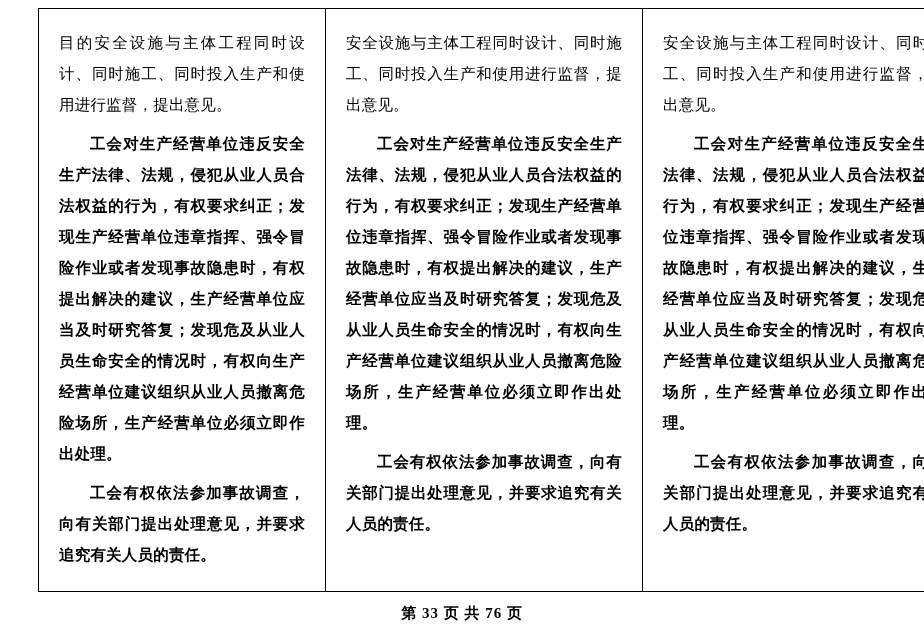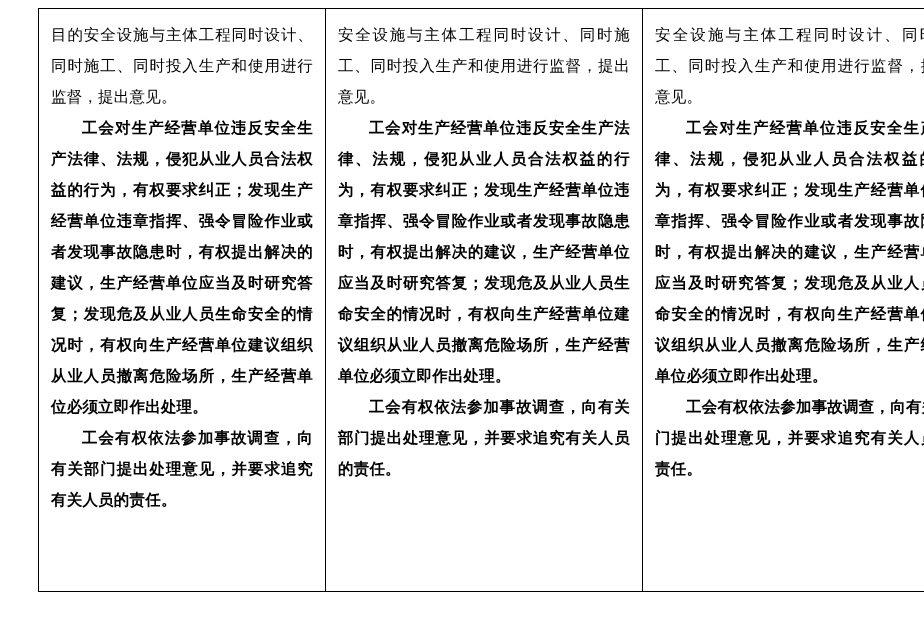--- a/index.html
+++ b/index.html
@@ -39,21 +39,21 @@
   }
   td.col-1 { width: 262px; }
   td.col-2 { width: 292px; }
   td.col-3 { width: 298px; }
 
   .para {
     font-size: 15.5px;
     line-height: 31px;
     text-align: justify;
     text-justify: inter-ideograph;
-    margin: 0;
+    margin: 8px;
     letter-spacing: 0.2px;
   }
   .para + .para {
     margin-top: 0;
   }
   .indent {
     text-indent: 2em;
     font-weight: bold;
   }
   .footer {
@@ -90,14 +90,15 @@
           <td class="col-3">
             <p class="para">安全设施与主体工程同时设计、同时施工、同时投入生产和使用进行监督，提出意见。</p>
             <p class="para indent">工会对生产经营单位违反安全生产法律、法规，侵犯从业人员合法权益的行为，有权要求纠正；发现生产经营单位违章指挥、强令冒险作业或者发现事故隐患时，有权提出解决的建议，生产经营单位应当及时研究答复；发现危及从业人员生命安全的情况时，有权向生产经营单位建议组织从业人员撤离危险场所，生产经营单位必须立即作出处理。</p>
             <p class="para indent">工会有权依法参加事故调查，向有关部门提出处理意见，并要求追究有关人员的责任。</p>
           </td>
         </tr>
       </tbody>
     </table>
   </div>
 
+  <div class="footer">第 33 页 共 76 页</div>
 
 </div>
 
 </body></html>

